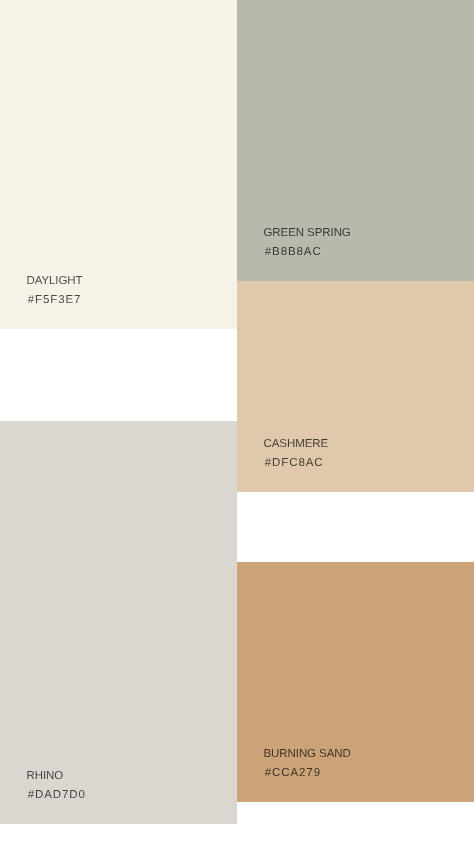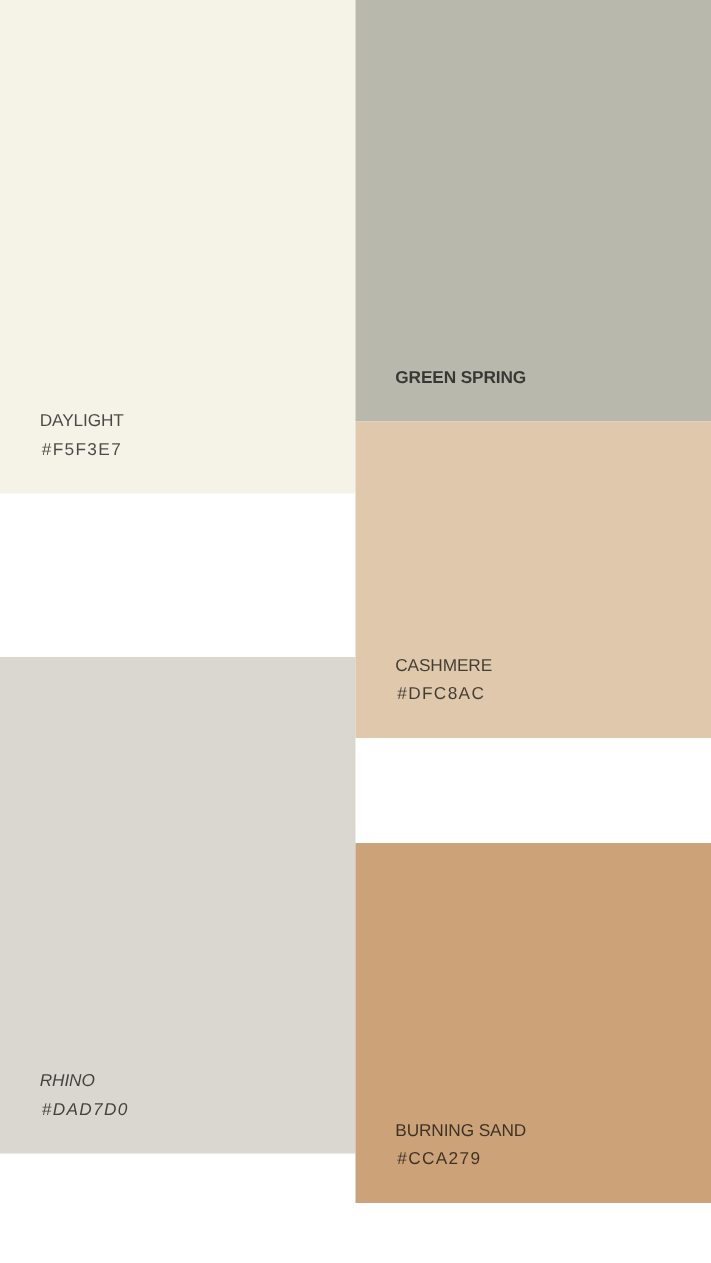--- a/index.html
+++ b/index.html
@@ -26,22 +26,22 @@
 
   
   .swatch {
     position: absolute;
     box-sizing: border-box;
   }
   .swatch.col-left  { left: 0;     width: 237px; }
   .swatch.col-right { left: 237px; width: 237px; }
 
   .swatch.block-a { top: 0;     height: 329px; }   
-  .swatch.block-b { top: 438px; height: 331px; font-style: italic; }   
-  .swatch.block-c { top: 0;     height: 281px; font-weight: bold; }   
+  .swatch.block-b { top: 421px; height: 403px; }   
+  .swatch.block-c { top: 0;     height: 281px; }   
   .swatch.block-d { top: 281px; height: 211px; }   
   .swatch.block-e { top: 562px; height: 240px; }   
 
   
   .swatch-label {
     position: absolute;
     left: 26.5px;
     bottom: 18.8px;
     white-space: nowrap;
     color: rgba(0, 0, 0, 0.70);
@@ -70,20 +70,21 @@
   <div class="swatch col-left block-b" style="background-color: rgb(218, 215, 208);">
     <div class="swatch-label">
       <span class="name">RHINO</span>
       <span class="hex">#DAD7D0</span>
     </div>
   </div>
 
   <div class="swatch col-right block-c" style="background-color: rgb(184, 184, 172);">
     <div class="swatch-label">
       <span class="name">GREEN SPRING</span>
+      <span class="hex">#B8B8AC</span>
     </div>
   </div>
 
   <div class="swatch col-right block-d" style="background-color: rgb(223, 200, 172);">
     <div class="swatch-label">
       <span class="name">CASHMERE</span>
       <span class="hex">#DFC8AC</span>
     </div>
   </div>
 

